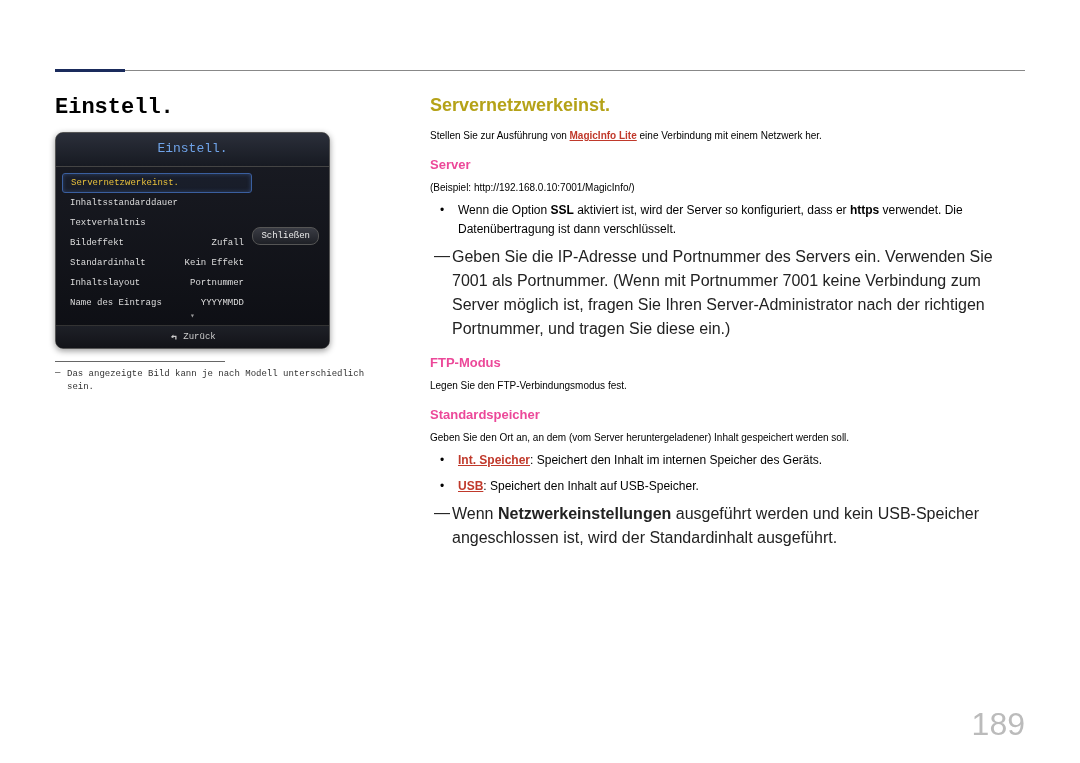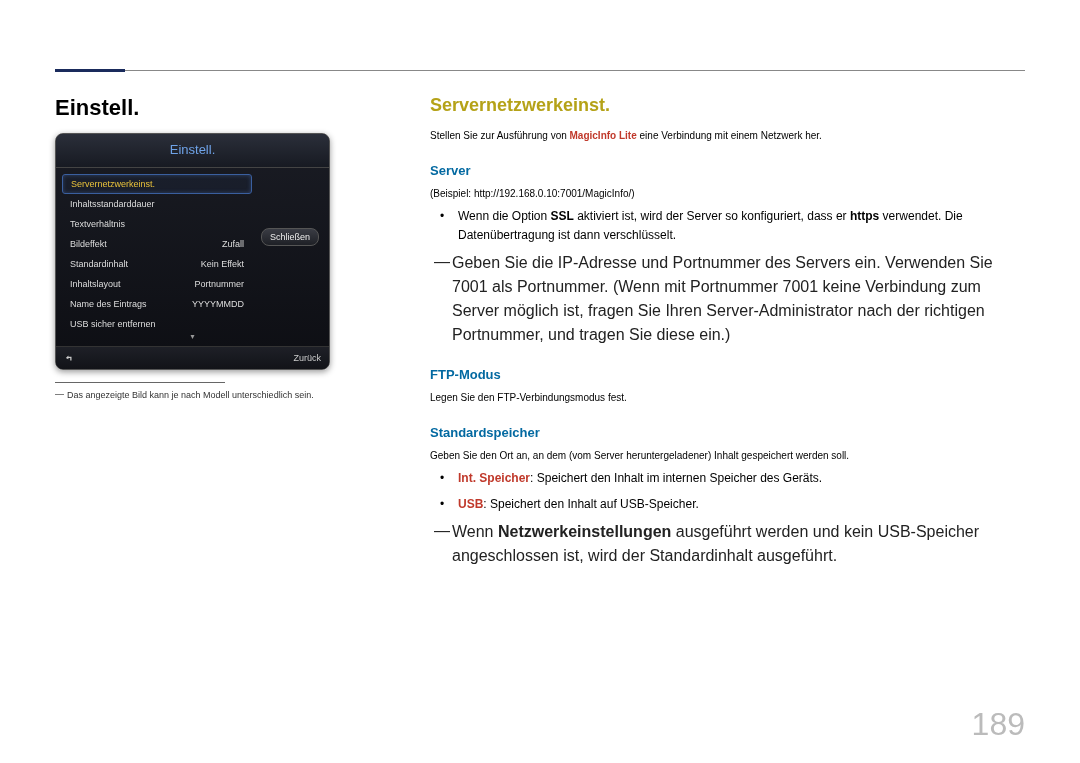--- a/index.html
+++ b/index.html
@@ -30,27 +30,27 @@
   }
   .page {
     position: absolute;
     top: 95px;
     left: 55px;
     right: 55px;
     bottom: 40px;
     display: flex;
     gap: 40px;
   }
-  .left-col { width: 335px; flex-shrink: 0; }
+  .left-col { width: 335px; flex-shrink: 0; font-family: Liberation Mono, monospace; }
   .right-col { flex: 1; }
   h1.einstell { font-size: 22px; font-weight: bold; margin-bottom: 12px; color: #000; }
   h1.section-title { font-size: 18px; font-weight: bold; color: #b5a218; margin-bottom: 12px; }
-  h2.sub { font-size: 13px; font-weight: bold; color: #0369a1; margin-top: 20px; margin-bottom: 8px; }
+  h2.sub { font-size: 13px; font-weight: bold; color: #ec4899; margin-top: 14px; margin-bottom: 8px; }
   .body-text { font-size: 10px; line-height: 1.5; margin-bottom: 6px; }
-  .body-text .highlight, .highlight { color: #c0392b; font-weight: bold; }
+  .body-text .highlight, .highlight { color: #c0392b; font-weight: bold; text-decoration: underline; }
   ul.bullets { list-style: none; margin-left: 18px; margin-bottom: 6px; }
   ul.bullets li { position: relative; font-size: 12px; line-height: 1.6; margin-bottom: 6px; padding-left: 10px; }
   ul.bullets li::before { content: "•"; position: absolute; left: -8px; top: 0; }
   .dash-note { font-size: 16px; line-height: 1.5; margin-left: 10px; margin-bottom: 6px; position: relative; padding-left: 12px; color: #222; }
   .dash-note::before { content: "―"; position: absolute; left: -6px; top: -1px; }
 
   
   .device {
     width: 275px;
     border-radius: 8px;
@@ -91,26 +91,26 @@
     right: 10px;
     background: linear-gradient(#3a3c44, #1e2026);
     color: #eee;
     font-size: 9px;
     padding: 3px 8px;
     border-radius: 8px;
     border: 1px solid #555;
   }
   .device-footer {
     display: flex;
-    justify-content: space-between;
+    justify-content: center;
     align-items: center;
     gap: 4px;
     color: #ccc;
     font-size: 9px;
-    padding: 6px 8px;
+    padding: 6px 20px;
     border-top: 1px solid #333;
     background: linear-gradient(#1e2027, #121318);
   }
   .return-icon-svg { width: 10px; height: 10px; }
   .left-rule { border: 0; border-top: 1px solid #666; width: 170px; margin: 12px 0 6px; }
   .left-note { font-size: 9px; color: #333; position: relative; padding-left: 12px; line-height: 1.4; }
   .left-note::before { content: "―"; position: absolute; left: 0; top: -1px; }
   .down-caret { text-align: center; color: #999; font-size: 8px; line-height: 6px; padding-bottom: 2px; }
 
   .page-num {
@@ -157,24 +157,20 @@
             <span>Standardinhalt</span>
             <span>Kein Effekt</span>
           </div>
           <div class="menu-row">
             <span>Inhaltslayout</span>
             <span>Portnummer</span>
           </div>
           <div class="menu-row">
             <span>Name des Eintrags</span>
             <span>YYYYMMDD</span>
-          </div>
-          <div class="menu-row">
-            <span>USB sicher entfernen</span>
-            <span></span>
           </div>
         </div>
         <div class="down-caret">▾</div>
         <div class="close-btn">
           <span>Schließen</span>
         </div>
       </div>
       <div class="device-footer">
         <svg class="return-icon-svg" viewBox="0 0 16 16">
           <path d="M3 8 L7 4 L7 6 L12 6 L12 12 L10 12 L10 8 L7 8 L7 10 Z" fill="#ccc"></path>

